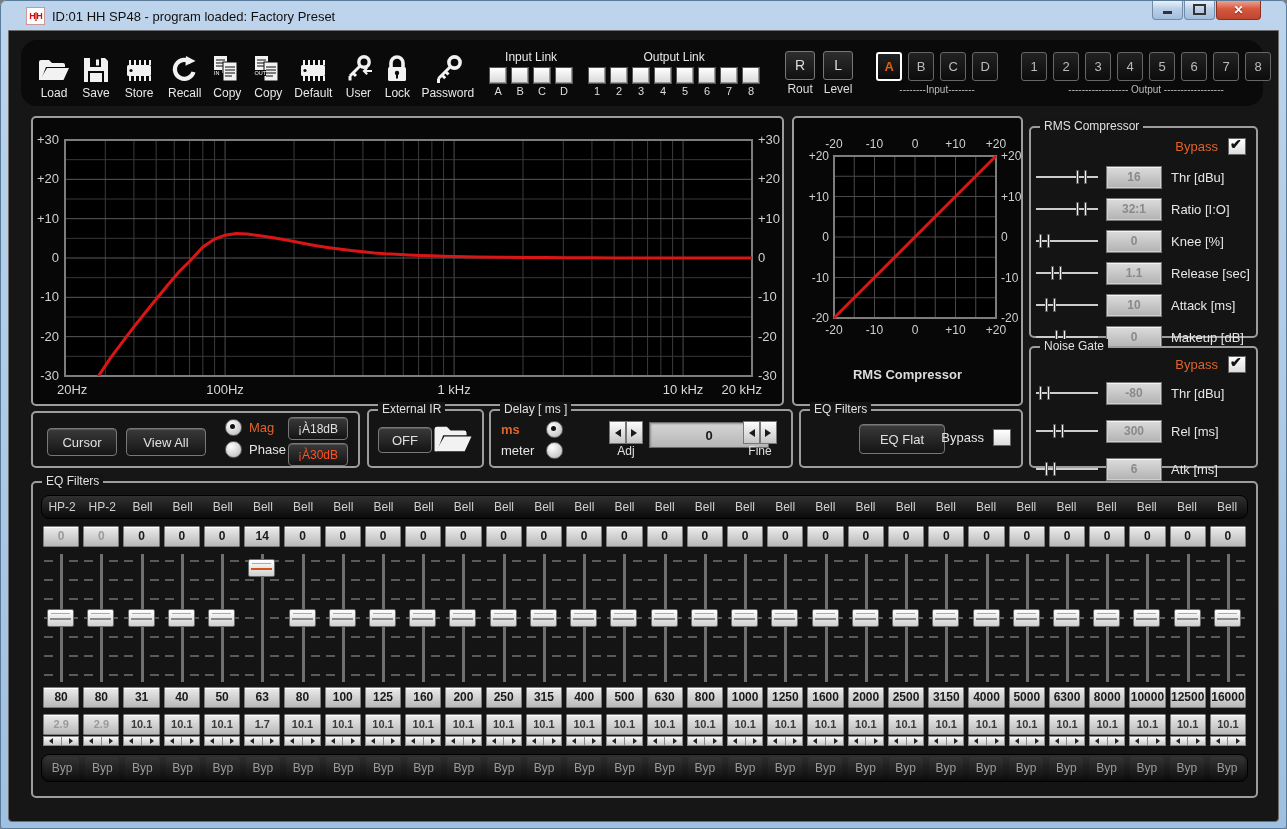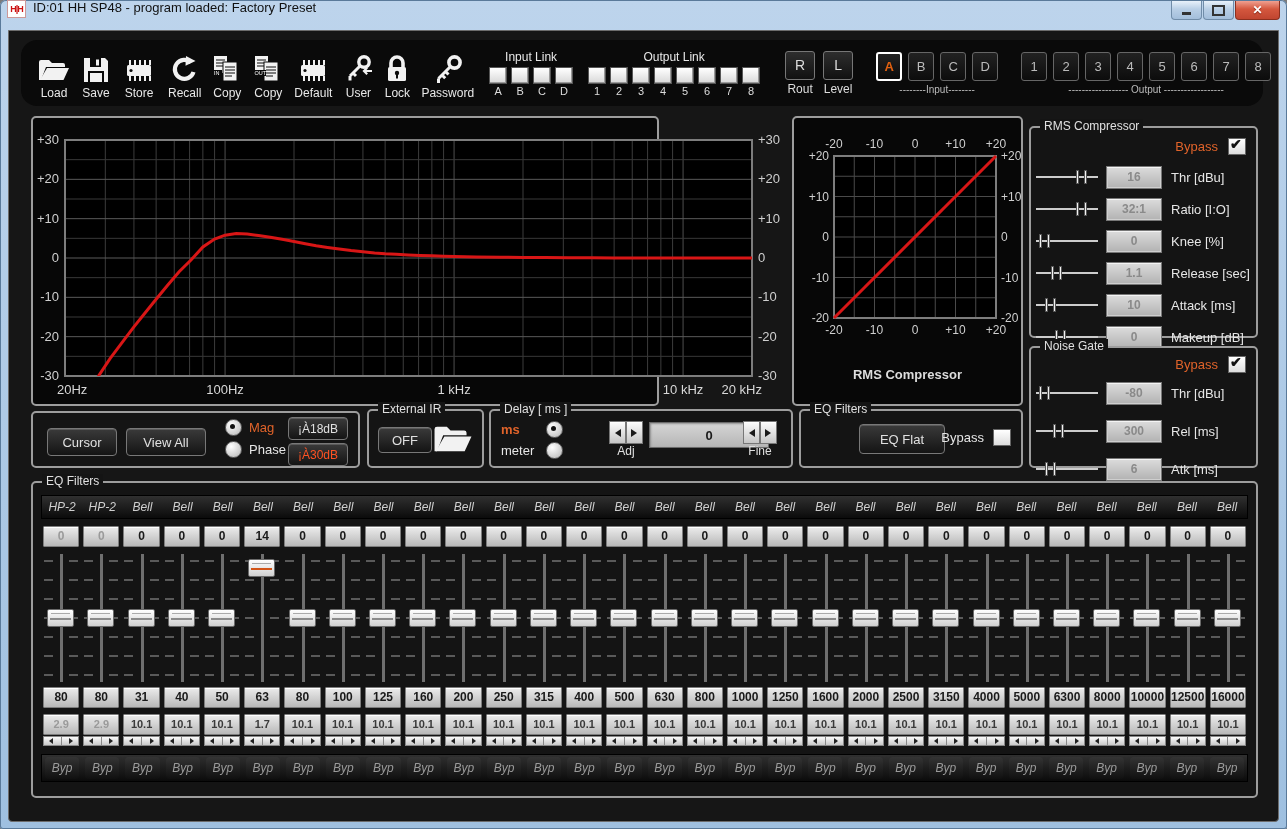--- a/index.html
+++ b/index.html
@@ -1,19 +1,19 @@
 <!DOCTYPE html>
 <html><head>
 <meta charset="utf-8">
 <style>
   html,body{margin:0;padding:0;background:#7a7a7a;font-family:"Liberation Sans",sans-serif;}
   .window{position:relative;width:1287px;height:829px;margin:0 auto;
     background:linear-gradient(#bdd4ec,#9fc0e0);border-radius:6px 6px 3px 3px;
     box-shadow:0 0 0 1px #5a7a9a inset;box-sizing:border-box;padding:30px 8px 7px 8px;}
-  .titlebar{position:absolute;top:0;left:0;right:0;height:32px;display:flex;padding:0 7px;box-sizing:border-box;}
+  .titlebar{position:absolute;top:0;left:0;right:0;height:32px;display:flex;align-items:center;padding:0 26px;box-sizing:border-box;}
   .app-icon{width:17px;height:16px;background:#fff;border:1px solid #c99;display:flex;align-items:center;justify-content:center;
     color:#cc1111;font-size:9px;font-weight:bold;letter-spacing:-1px;margin-right:7px;}
   .title-text{font-size:13px;color:#111;}
   .win-controls{margin-left:auto;display:flex;gap:1px;align-items:flex-start;height:100%;padding-top:1px;}
   .win-btn{width:29px;height:18px;border:1px solid #708ca8;border-top:none;border-radius:0 0 4px 4px;
     background:linear-gradient(#e8f1fa,#b9cfe6 45%,#a3bedb);display:flex;align-items:center;justify-content:center;position:relative;}
   .win-btn.close{width:43px;background:linear-gradient(#f0a090,#d4573e 45%,#c04530);border-color:#8c2f1e;}
   .glyph-min{width:9px;height:3px;background:#333;margin-top:6px;}
   .glyph-max{width:9px;height:7px;border:2px solid #333;}
   .glyph-x{color:#fff;font-size:12px;font-weight:bold;text-shadow:0 1px 1px #802010;}
@@ -81,21 +81,21 @@
     display:flex;align-items:center;justify-content:center;}
   .tri-l{width:0;height:0;border:4px solid transparent;border-right:6px solid #1a1a1a;margin-right:3px;}
   .tri-r{width:0;height:0;border:4px solid transparent;border-left:6px solid #1a1a1a;margin-left:3px;}
   .delay-valuebox{width:118px;height:24px;background:linear-gradient(#d6d6d6,#b5b5b5);border:1px solid #6a6a6a;
     box-shadow:inset 1px 1px 2px #909090;color:#1a1a1a;font-size:13px;font-weight:bold;display:flex;align-items:center;justify-content:center;}
   .small-lbl{font-size:12px;color:#e0e0e0;text-align:center;}
 
   
   .eq-inner{position:absolute;left:8px;right:8px;top:12px;bottom:8px;display:flex;flex-direction:column;}
   .eq-row{display:flex;}
-  .eq-strip{background:linear-gradient(#303030,#0b0b0b);border-radius:0;border:1px solid #000;font-style:italic;}
+  .eq-strip{background:linear-gradient(#303030,#0b0b0b);border-radius:8px;border:1px solid #000;}
   .eq-type-cell{flex:1;text-align:center;font-size:12px;color:#cfcfcf;line-height:22px;white-space:nowrap;}
   .eq-box{flex:1;margin:1px 2px;height:19px;background:linear-gradient(#ececec,#b8b8b8);border:1px solid #7d7d7d;
     box-shadow:inset 0 1px 0 #fff;text-align:center;font-size:12px;font-weight:bold;color:#1a1a1a;line-height:19px;border-radius:1px;}
   .eq-box.dim{color:#9a9a9a;}
   .eq-slider-row{height:132px;margin:4px 0 2px 0;}
   .eq-slider{flex:1;position:relative;}
   .eq-slider .track{position:absolute;left:50%;top:2px;bottom:2px;width:3px;margin-left:-1px;background:#6f6f6f;}
   .eq-slider .ticks{position:absolute;top:8px;bottom:8px;width:9px;
     background:repeating-linear-gradient(#5a5a5a 0 2px,transparent 2px 19px);}
   .eq-slider .ticks.tl{left:3px;} .eq-slider .ticks.tr{right:3px;}
@@ -335,21 +335,21 @@
             <div class="io-btn">5</div>
             <div class="io-btn">6</div>
             <div class="io-btn">7</div>
             <div class="io-btn">8</div>
           </div>
         <div class="io-dashlabel">------------------ Output ------------------</div>
       </div>
 
     </div>
 
-    <div class="groupbox graphbox" style="left:22px;top:85px;width:628px;height:290px;">
+    <div class="groupbox graphbox" style="left:22px;top:85px;width:753px;height:290px;">
       <svg id="main-graph-svg" width="749" height="286">
           <rect x="32" y="22" width="687" height="236" fill="#000"></rect>
           <line x1="32" y1="22" x2="32" y2="258" stroke="#3c3c3c" stroke-width="1"></line>
           <line x1="72.32489832375097" y1="22" x2="72.32489832375097" y2="258" stroke="#3c3c3c" stroke-width="1"></line>
           <line x1="100.9358690070517" y1="22" x2="100.9358690070517" y2="258" stroke="#3c3c3c" stroke-width="1"></line>
           <line x1="123.12826198589659" y1="22" x2="123.12826198589659" y2="258" stroke="#3c3c3c" stroke-width="1"></line>
           <line x1="141.26076733080268" y1="22" x2="141.26076733080268" y2="258" stroke="#3c3c3c" stroke-width="1"></line>
           <line x1="156.59158215621312" y1="22" x2="156.59158215621312" y2="258" stroke="#3c3c3c" stroke-width="1"></line>
           <line x1="169.87173801410336" y1="22" x2="169.87173801410336" y2="258" stroke="#3c3c3c" stroke-width="1"></line>
           <line x1="181.58566565455368" y1="22" x2="181.58566565455368" y2="258" stroke="#3c3c3c" stroke-width="1"></line>

